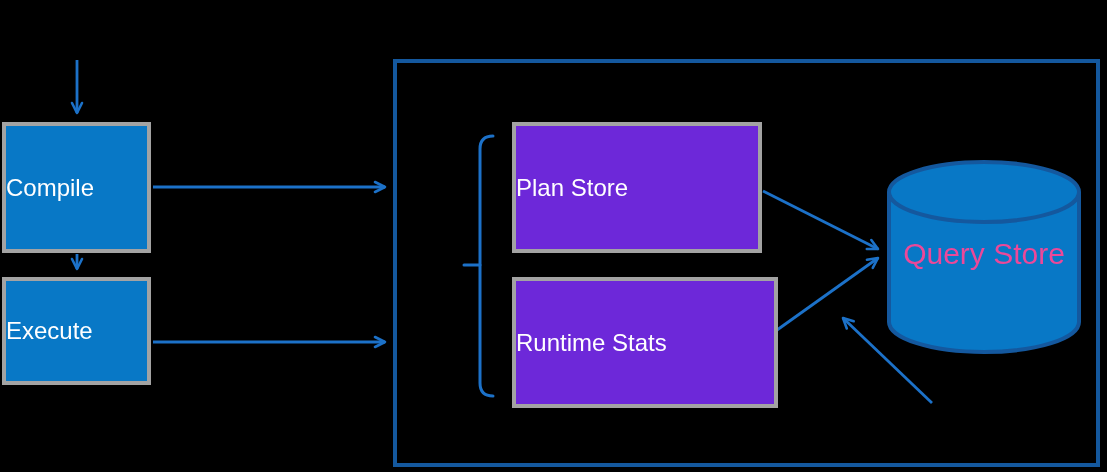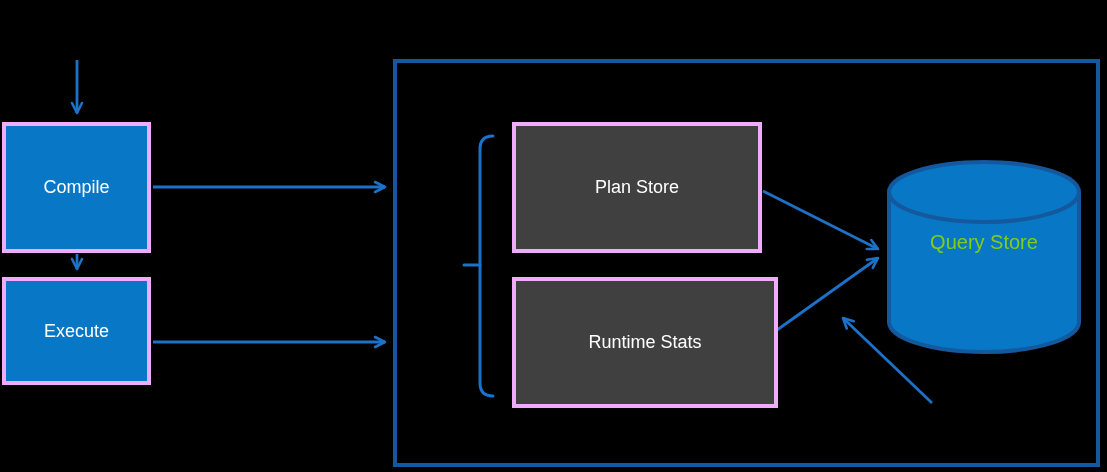--- a/index.html
+++ b/index.html
@@ -22,41 +22,40 @@
   .arrow-layer {
     position: absolute;
     left: 0; top: 0;
     width: 1107px; height: 472px;
     z-index: 2;
   }
   .node {
     position: absolute;
     display: flex;
     align-items: center;
-    justify-content: center;
     color: #FFFFFF;
-    font-size: 18px;
-    border: 4px solid #f0abfc;
+    font-size: 24px;
+    border: 4px solid #a3a3a3;
     box-sizing: border-box;
     z-index: 3;
     text-align: center;
   }
   .node-blue   { background: #0878C6; }
-  .node-orange { background: #404040; }
+  .node-orange { background: #6d28d9; }
   #node-compile  { left: 2px;   top: 122px; width: 149px; height: 131px; }
   #node-execute  { left: 2px;   top: 277px; width: 149px; height: 108px; }
   #node-plan     { left: 512px; top: 122px; width: 250px; height: 131px; }
   #node-runtime  { left: 512px; top: 277px; width: 266px; height: 131px; }
   .cyl-label {
     position: absolute;
-    left: 889px; top: 224px;
+    left: 889px; top: 236px;
     width: 190px;
     z-index: 4;
-    color: #84cc16;
-    font-size: 20px;
+    color: #ec4899;
+    font-size: 30px;
     line-height: 36px;
     text-align: center;
   }
 </style>
 </head>
 <body>
 
 <div class="stage">
 
   <div class="bigbox"></div>

